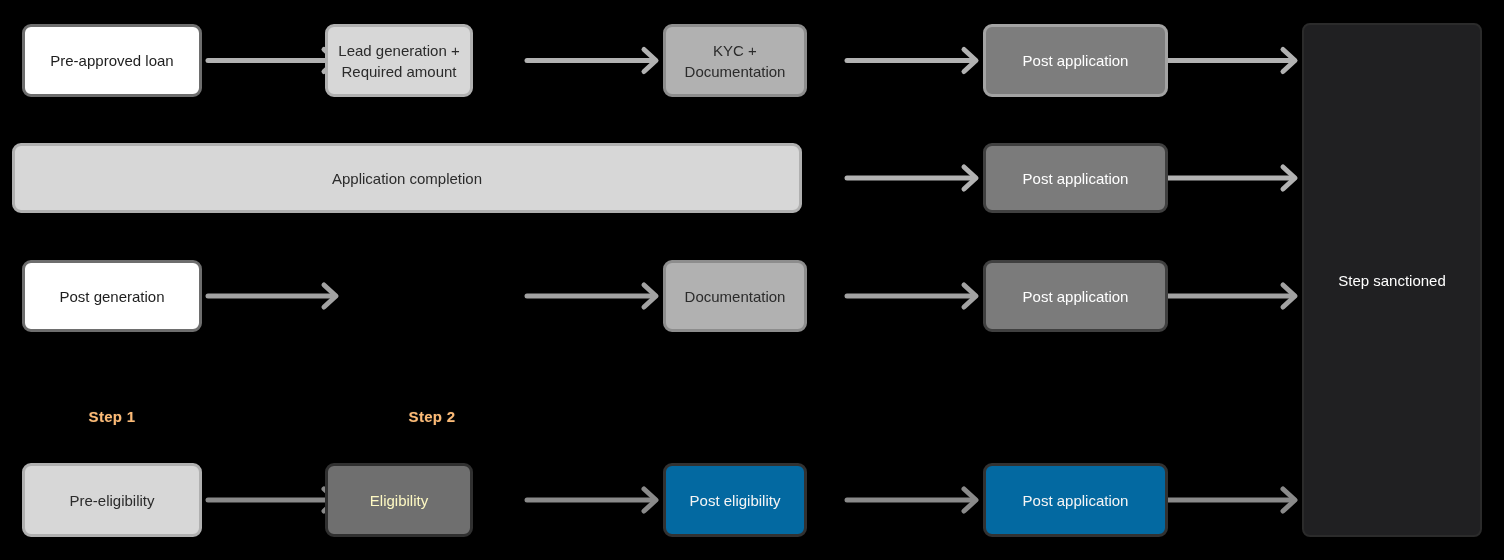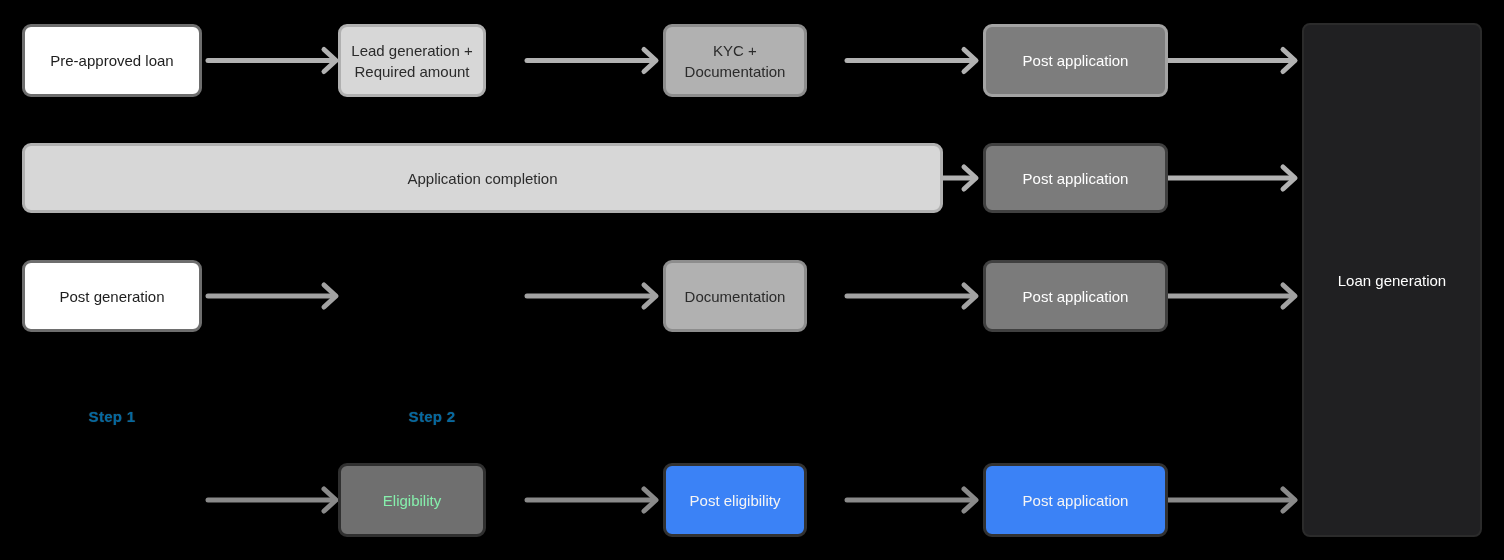--- a/index.html
+++ b/index.html
@@ -9,42 +9,42 @@
   }
   .stage{position:absolute;top:0;left:0;width:1504px;height:560px;}
   .box{
     position:absolute;box-sizing:border-box;border:3px solid;border-radius:9px;
     display:flex;align-items:center;justify-content:center;text-align:center;
     font-size:15px;line-height:1.4;
   }
   .box-label{white-space:pre-line;padding:0 10px;}
   
   .c1{left:22px;width:180px}
-  .c2{left:338px;width:148px}
+  .c2{left:325px;width:148px}
   .c3{left:663px;width:144px}
   .c4{left:983px;width:185px}
-  .wide{left:22px;width:921px}
+  .wide{left:12px;width:790px}
   
   .r1{top:24px;height:73px}
   .r2{top:143px;height:70px}
   .r3{top:260px;height:72px}
   .r4{top:463px;height:74px}
   
   .s-white{background:#ffffff;border-color:#6e6e6e;color:#1e1e1e}
   .s-light{background:#d7d7d7;border-color:#b0b0b0;color:#2b2b2b}
   .s-mid{background:#b1b1b1;border-color:#8d8d8d;color:#2b2b2b}
   .s-gray{background:#7d7d7d;border-color:#a3a3a3;color:#ffffff}
   .s-gray-dark{background:#7b7b7b;border-color:#404040;color:#ffffff}
-  .s-dim{background:#6f6f6f;border-color:#303030;color:#86efac}
-  .s-dark{background:#3b82f6;border-color:#323232;color:#f5f5f5}
+  .s-dim{background:#6f6f6f;border-color:#303030;color:#fef9c3}
+  .s-dark{background:#0369a1;border-color:#323232;color:#f5f5f5}
   .s-final{background:#202022;border-color:#2b2b2b;color:#ffffff}
   .final-box{left:1302px;top:23px;width:180px;height:514px;border-width:2px;border-radius:8px;}
   .step-label{
     position:absolute;top:405px;height:22px;display:flex;align-items:center;justify-content:center;
-    font-size:15px;font-weight:700;color:#0369a1;letter-spacing:.3px;
+    font-size:15px;font-weight:700;color:#fdba74;letter-spacing:.3px;
     text-shadow:0 1px 0 rgba(0,0,0,.6), 0 0 1px rgba(190,190,190,.5);
   }
   .sl1{left:22px;width:180px}
   .sl2{left:343px;width:178px}
   .sl3{left:663px;width:178px}
   .arrows{position:absolute;top:0;left:0;pointer-events:none;}
   .arrows line,.arrows polyline{stroke-width:5;stroke-linecap:round;stroke-linejoin:round;fill:none;}
   .a12{stroke:#b2b2b2}
   .a3{stroke:#a2a2a2}
   .a5{stroke:#8a8a8a}
@@ -145,27 +145,30 @@
   <div class="box c3 r3 s-mid">
     <span class="box-label">Documentation</span>
   </div>
   <div class="box c4 r3 s-gray-dark">
     <span class="box-label">Post application</span>
   </div>
 
   <div class="step-label sl1">Step 1</div>
   <div class="step-label sl2">Step 2</div>
 
+  <div class="box c1 r4 s-light">
+    <span class="box-label">Pre-eligibility</span>
+  </div>
   <div class="box c2 r4 s-dim">
     <span class="box-label">Eligibility</span>
   </div>
   <div class="box c3 r4 s-dark">
     <span class="box-label">Post eligibility</span>
   </div>
   <div class="box c4 r4 s-dark">
     <span class="box-label">Post application</span>
   </div>
 
   <div class="box final-box s-final">
-    <span class="box-label">Loan generation</span>
+    <span class="box-label">Step sanctioned</span>
   </div>
 
 </div>
 
 </body></html>

